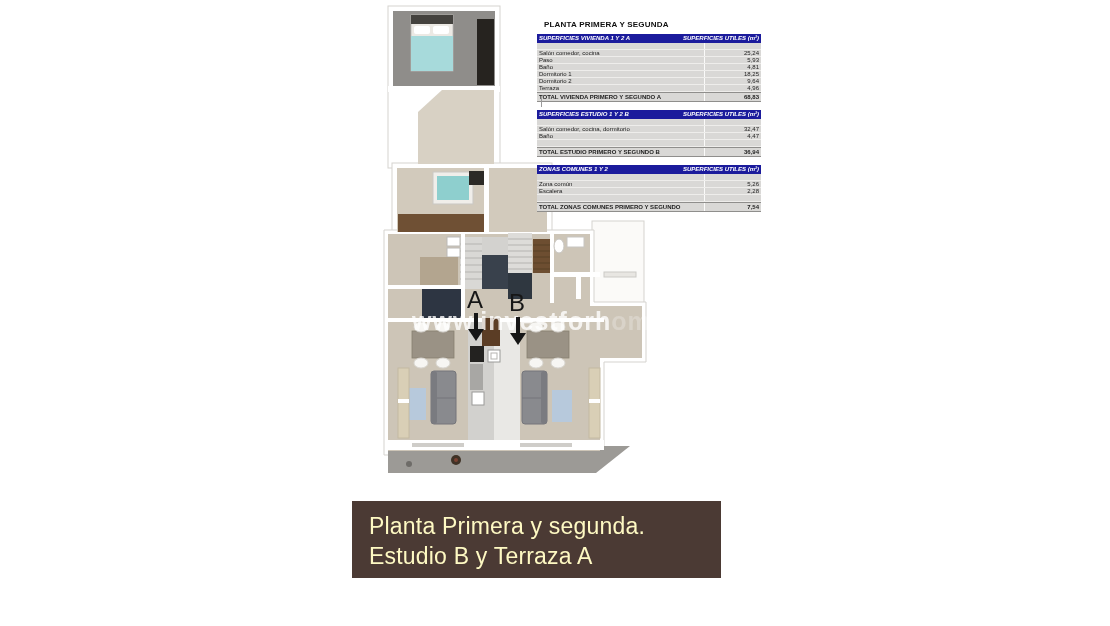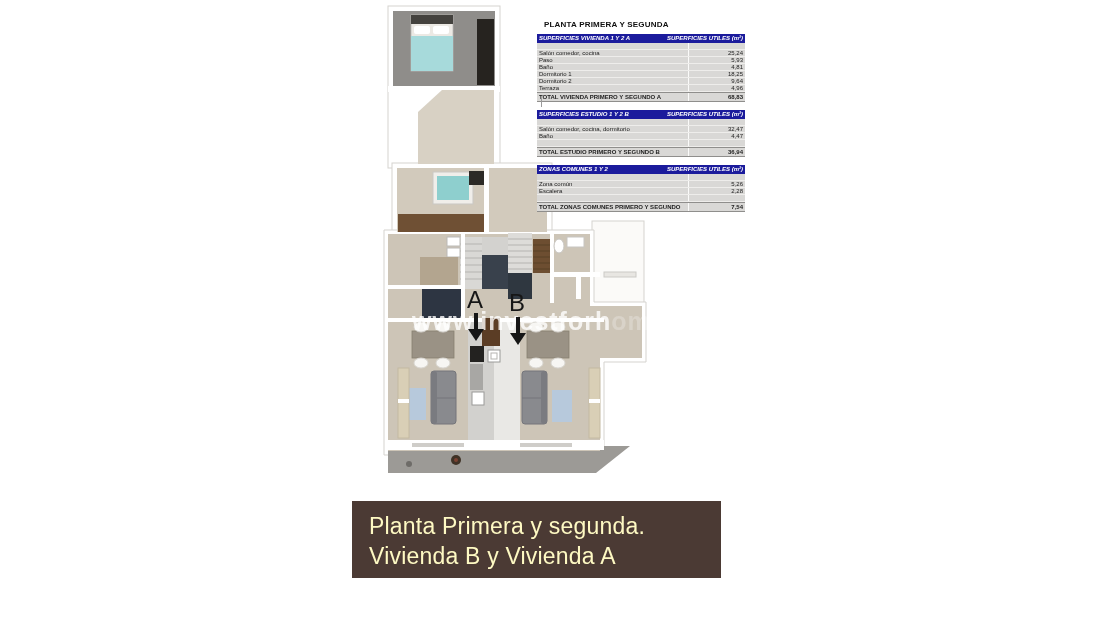--- a/index.html
+++ b/index.html
@@ -1,20 +1,20 @@
 <!DOCTYPE html>
 <html><head>
 <meta charset="utf-8">
 <style>
   html,body{margin:0;padding:0;background:#fff;}
   #screen{position:relative;width:1110px;height:626px;background:#ffffff;overflow:hidden;
           font-family:"Liberation Sans",sans-serif;}
 
   
-  .area-tables{position:absolute;left:537px;top:20px;width:208px;color:#1c1c1c;}
+  .area-tables{position:absolute;left:537px;top:20px;width:224px;color:#1c1c1c;}
   .tables-title{font-size:8px;font-weight:bold;letter-spacing:.2px;margin:0 0 5px 7px;color:#101010;}
   .area-table{margin-bottom:8px;}
   .t-header{display:flex;justify-content:space-between;background:#1b1b9c;color:#ffffff;
             font-style:italic;font-weight:bold;font-size:6px;height:9px;line-height:9px;
             padding:0 2px;white-space:nowrap;overflow:hidden;}
   .t-body{background:#d9d8d6;}
   .t-row{display:flex;height:6px;line-height:6px;font-size:6px;border-bottom:1px solid #eeedeb;}
   .t-row .lbl{flex:1;padding-left:2px;white-space:nowrap;overflow:hidden;}
   .t-row .val{width:54px;border-left:1px solid #fbfbfa;text-align:right;padding-right:2px;}
   .t-total{display:flex;background:#d9d8d6;font-weight:bold;font-size:6px;height:8px;line-height:8px;
@@ -289,16 +289,16 @@
       <div class="t-total">
         <span class="lbl">TOTAL ZONAS COMUNES PRIMERO Y SEGUNDO</span>
         <span class="val">7,54</span>
       </div>
     </div>
     <div class="tick"></div>
   </div>
 
   <div class="caption">
     <div>Planta Primera y segunda.</div>
-    <div>Vivienda B y Vivienda A</div>
+    <div>Estudio B y Terraza A</div>
   </div>
 
 </div>
 
 </body></html>

